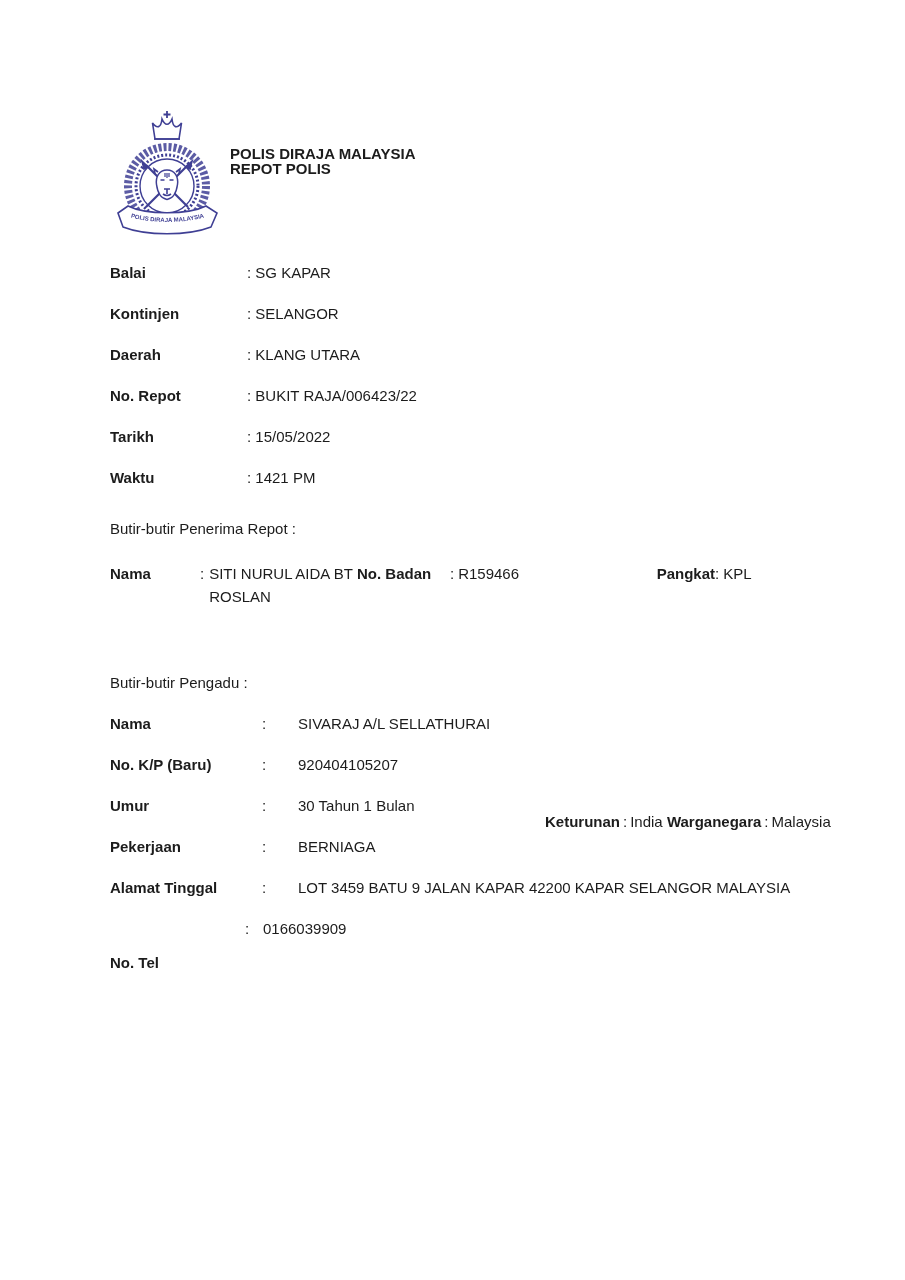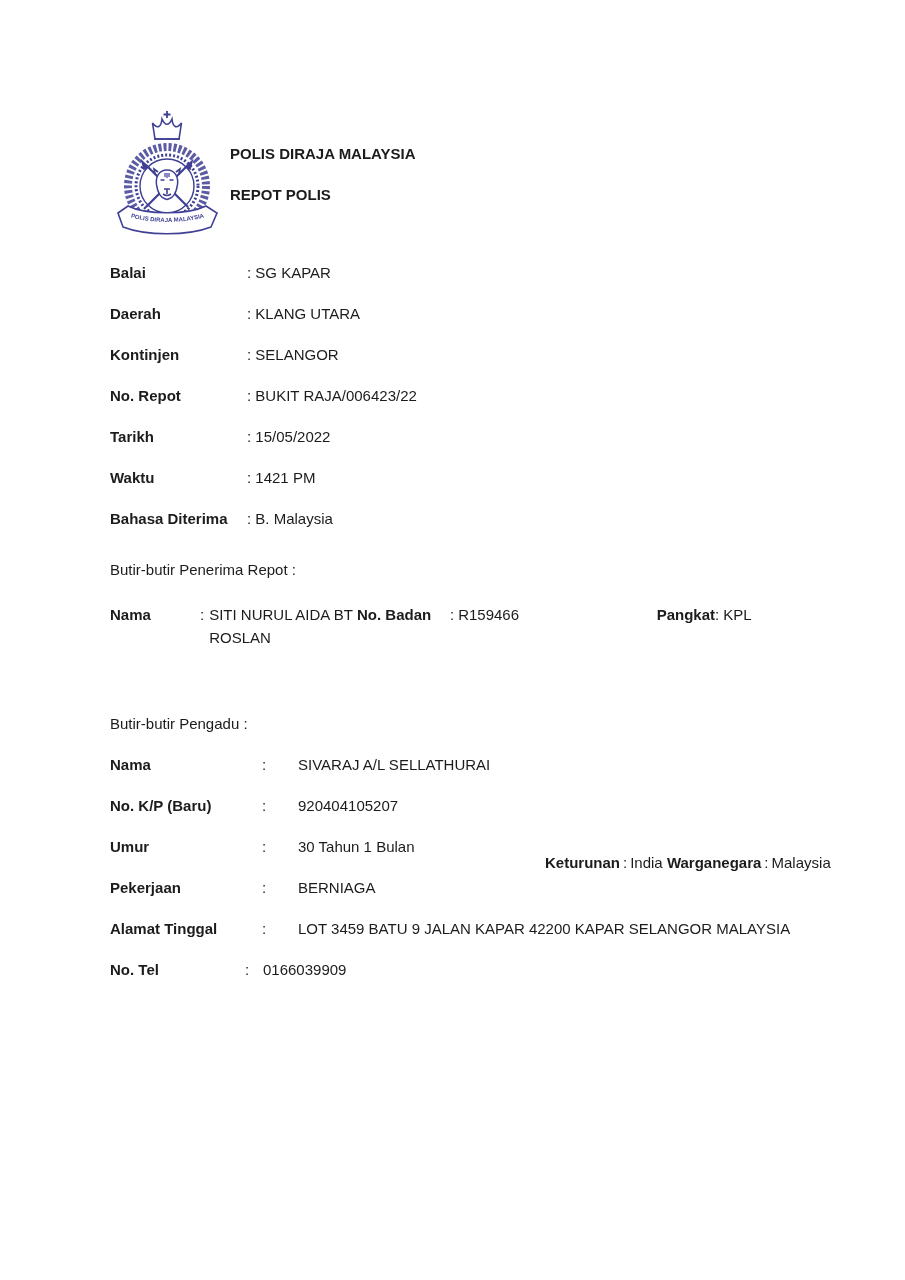--- a/index.html
+++ b/index.html
@@ -10,21 +10,21 @@
     font-size:15px; color:#1c1c1c;
   }
   .page { position:relative; width:905px; height:1280px; background:#fff; overflow:hidden; }
   .content { position:absolute; left:110px; top:110px; width:700px; }
 
   
   .doc-header { display:flex; }
   .logo-box { flex:0 0 115px; width:115px; height:127px; }
   .titles { margin-left:5px; padding-top:36px; }
   .org-title { font-weight:bold; line-height:15px; height:15px; }
-  .doc-title { font-weight:bold; line-height:15px; height:15px; margin-top:26px; }
+  .doc-title { font-weight:bold; line-height:15px; height:15px; }
 
   
   .fields { margin-top:28px; }
   .frow { display:flex; height:41px; line-height:15px; }
   .flbl { flex:0 0 137px; width:137px; font-weight:bold; }
   .fval { white-space:nowrap; }
 
   
   .sec-heading { font-weight:normal; line-height:15px; height:15px; }
   .h-penerima { margin-top:10px; }
@@ -41,21 +41,21 @@
   .pn-lbl3 { flex:0 0 130px;text-align:right; }
   .pn-val3 { flex:1; white-space:nowrap; }
   .pn-val2 .vtx, .pn-val3 .vtx { margin-left:4px; }
 
   
   .pengadu-rows { margin-top:26px; }
   .prow { display:flex; height:41px; line-height:15px; position:relative; }
   .plbl { flex:0 0 152px; width:152px; font-weight:bold; }
   .pcol { flex:0 0 36px; width:36px; }
   .pval { flex:1; white-space:nowrap; }
-  .prow.tight .plbl { flex:0 0 135px; width:135px; }
+  .prow.tight .plbl { flex:0 0 135px; width:135px;margin-top:34px; }
   .prow.tight .pcol { flex:0 0 18px; width:18px; }
 
   
   .kblock { position:absolute; left:435px; top:16px; white-space:nowrap; line-height:15px; }
   .kblock .kbold { font-weight:bold; }
   .kcolon { margin:0 3px; }
 </style>
 </head>
 <body>
 
@@ -99,42 +99,38 @@
         <div class="doc-title">REPOT POLIS</div>
       </div>
     </div>
 
     <div class="fields">
       <div class="frow">
         <span class="flbl">Balai</span>
         <span class="fval"><span>:</span> <span>SG KAPAR</span></span>
       </div>
       <div class="frow">
+        <span class="flbl">Kontinjen</span>
+        <span class="fval"><span>:</span> <span>SELANGOR</span></span>
+      </div>
+      <div class="frow">
         <span class="flbl">Daerah</span>
         <span class="fval"><span>:</span> <span>KLANG UTARA</span></span>
-      </div>
-      <div class="frow">
-        <span class="flbl">Kontinjen</span>
-        <span class="fval"><span>:</span> <span>SELANGOR</span></span>
       </div>
       <div class="frow">
         <span class="flbl">No. Repot</span>
         <span class="fval"><span>:</span> <span>BUKIT RAJA/006423/22</span></span>
       </div>
       <div class="frow">
         <span class="flbl">Tarikh</span>
         <span class="fval"><span>:</span> <span>15/05/2022</span></span>
       </div>
       <div class="frow">
         <span class="flbl">Waktu</span>
         <span class="fval"><span>:</span> <span>1421 PM</span></span>
-      </div>
-      <div class="frow">
-        <span class="flbl">Bahasa Diterima</span>
-        <span class="fval"><span>:</span> <span>B. Malaysia</span></span>
       </div>
     </div>
 
     <div class="sec-heading h-penerima">Butir-butir Penerima Repot :</div>
 
     <div class="penerima-row">
       <span class="pn-lbl pn-lbl1">Nama</span>
       <span class="pn-val1">
           <span class="cln">:</span>
           <span class="vtx">SITI NURUL AIDA BT ROSLAN</span>

